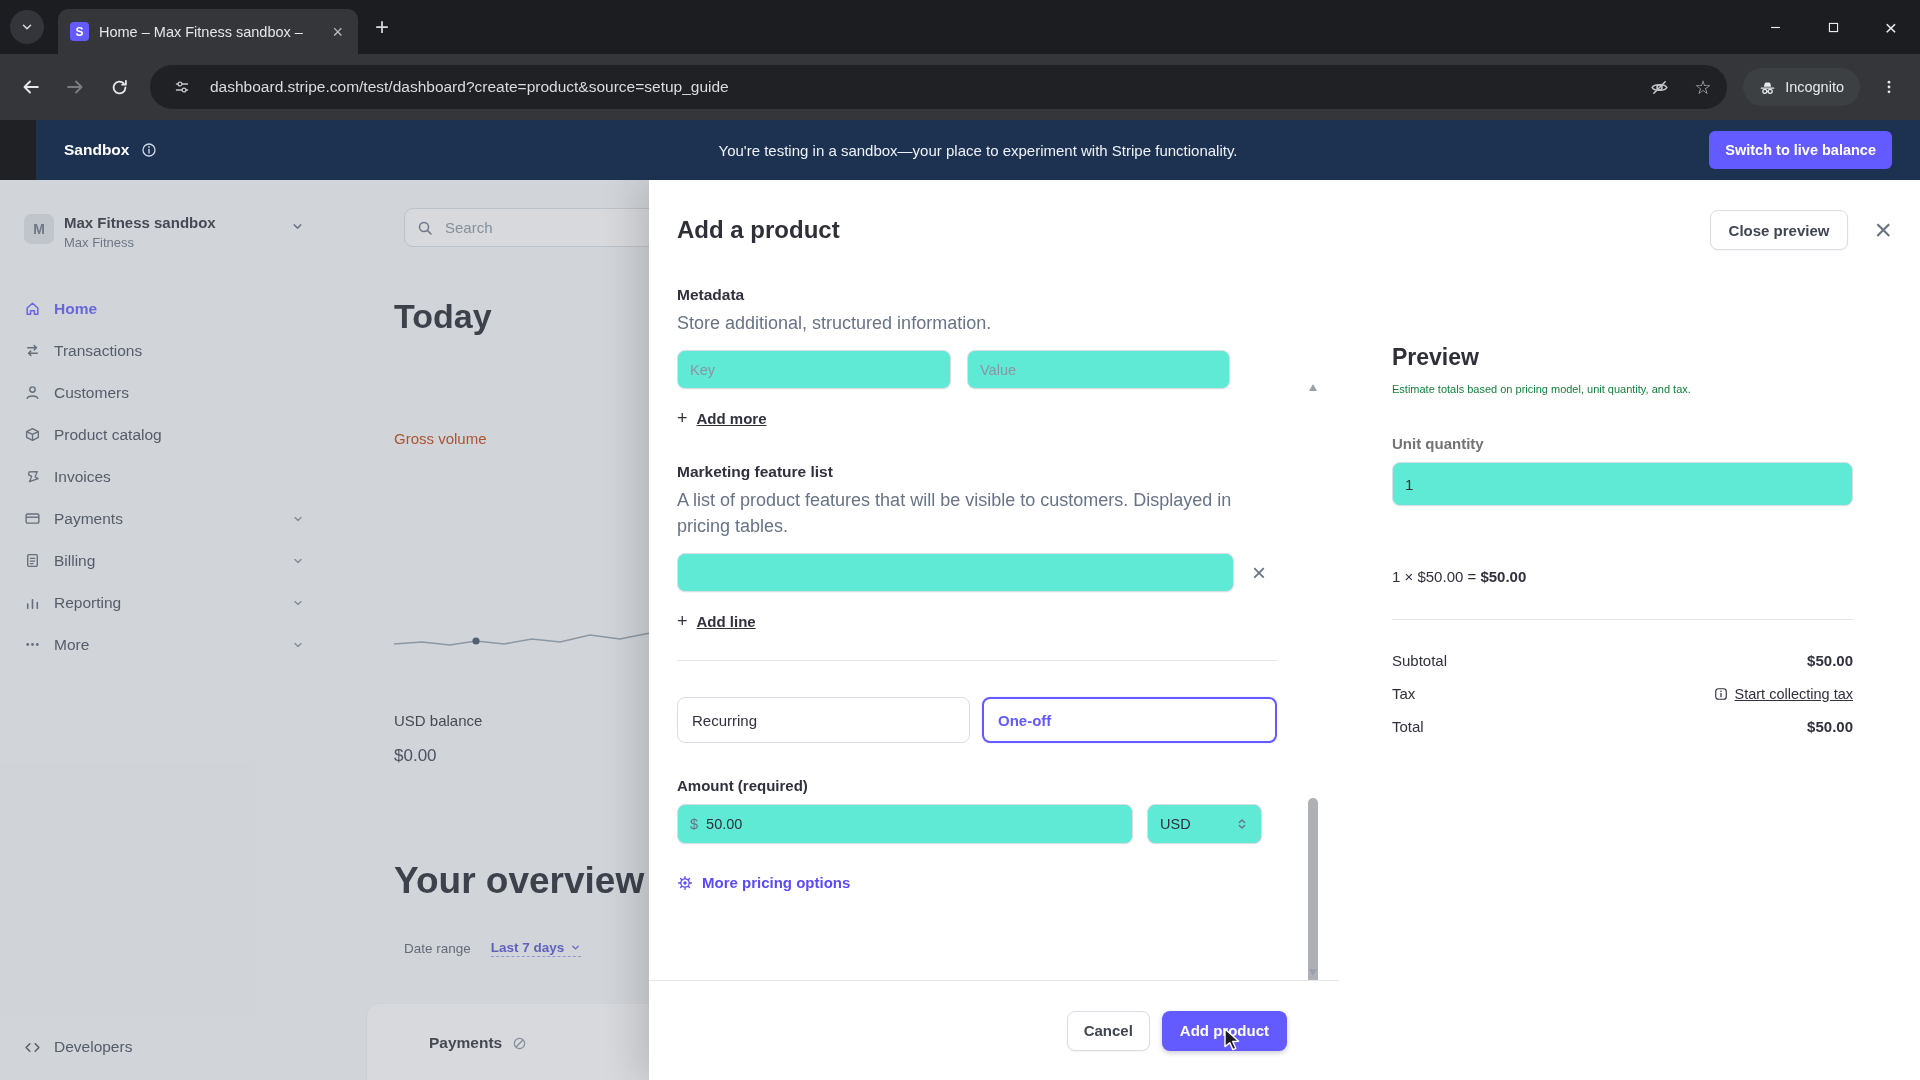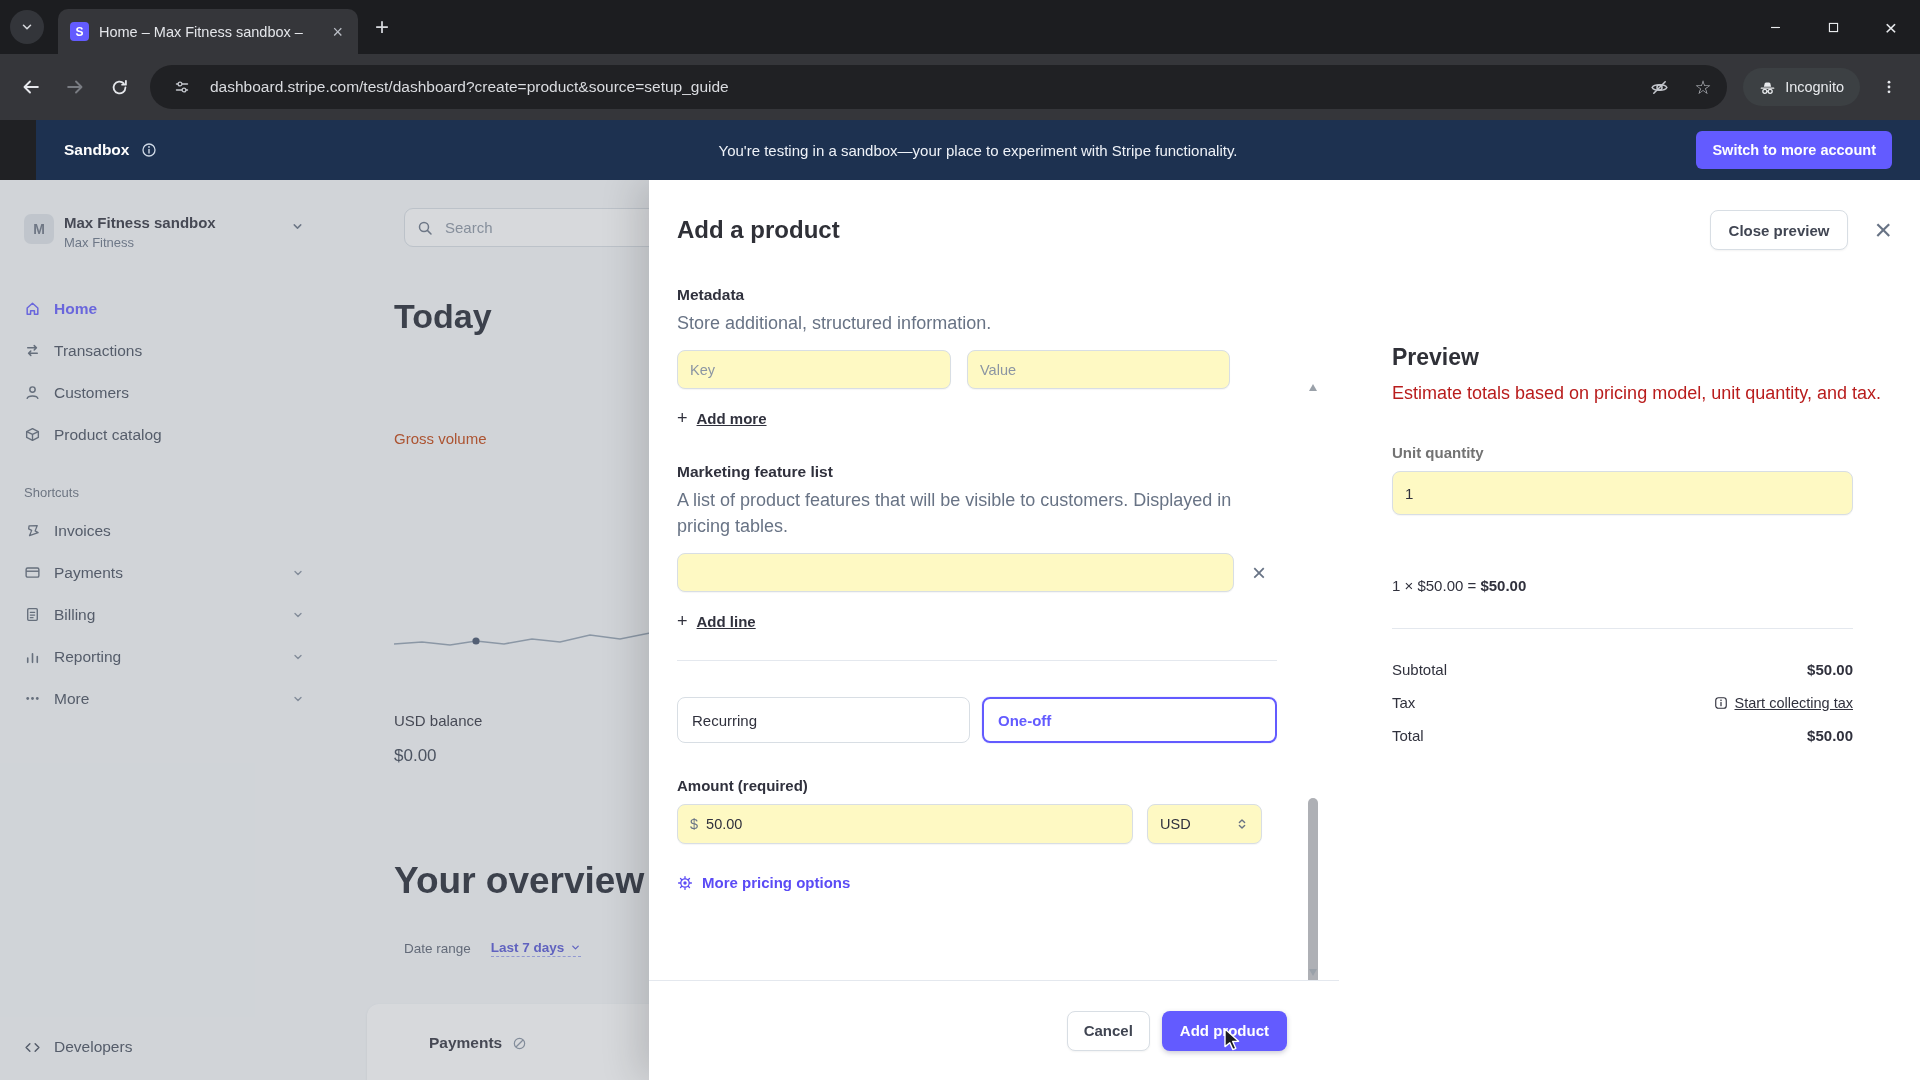--- a/index.html
+++ b/index.html
@@ -77,21 +77,21 @@
   .modal{position:absolute;top:0;left:649px;right:0;bottom:0;background:#fff;box-shadow:-12px 0 36px rgba(0,0,0,.14);z-index:10;}
   .modal-header{height:100px;display:flex;align-items:center;padding:0 28px;gap:26px;box-sizing:border-box;}
   .modal-title{font-size:24px;font-weight:700;color:#2f3037;flex:1;}
   .close-preview{height:40px;border:1px solid #d8dee4;background:#fff;border-radius:8px;font-size:15px;font-weight:600;color:#404552;padding:0 18px;box-shadow:0 1px 2px rgba(0,0,0,.05);}
   .modal-x{font-size:30px;color:#687385;line-height:1;}
 
   .left-pane{position:absolute;top:100px;left:0;width:690px;bottom:0;}
   .form-scroll{position:absolute;top:0;bottom:100px;left:28px;width:600px;padding-top:6px;overflow:hidden;}
   .field-heading{font-size:15.5px;font-weight:700;color:#30313d;}
   .field-desc{font-size:18px;color:#687385;margin-top:6px;line-height:1.45;max-width:560px;}
-  .inputbox{height:39px;border:1px solid #d8dee4;border-radius:8px;background:#fef9c3;box-shadow:0 1px 1px rgba(0,0,0,.04);box-sizing:border-box;display:flex;align-items:center;padding:0 12px;font-size:14.5px;color:#30313d;}
+  .inputbox{height:39px;border:1px solid #d8dee4;border-radius:8px;background:#5eead4;box-shadow:0 1px 1px rgba(0,0,0,.04);box-sizing:border-box;display:flex;align-items:center;padding:0 12px;font-size:14.5px;color:#30313d;}
   .raw{border:none;outline:none;padding:0;background:transparent;font-size:inherit;color:inherit;width:100%;}
   .kv-row{display:flex;gap:16px;margin-top:14px;}
   .kv-key{width:274px;}
   .kv-val{width:263px;}
   .add-link{display:flex;align-items:center;gap:9px;margin-top:20px;color:#30313d;font-size:15px;font-weight:600;width:max-content;}
   .add-link .lbl{text-decoration:underline;}
   .plus-glyph{font-size:18px;font-weight:500;line-height:1;}
   .mf-group{margin-top:36px;}
   .mf-row{display:flex;align-items:center;gap:18px;margin-top:14px;}
   .mf-input{width:557px;}
@@ -112,21 +112,21 @@
   .sb-up{position:absolute;top:0;left:2px;width:0;height:0;border-left:4px solid transparent;border-right:4px solid transparent;border-bottom:7px solid #9aa1a9;}
   .sb-down{position:absolute;bottom:0;left:2px;width:0;height:0;border-left:4px solid transparent;border-right:4px solid transparent;border-top:7px solid #9aa1a9;}
   .sb-thumb{position:absolute;top:414px;height:252px;left:1px;width:10px;border-radius:5px;background:#aeb0b5;}
 
   .modal-footer{position:absolute;left:0;right:0;bottom:0;height:100px;border-top:1px solid #e4e8ee;display:flex;align-items:center;justify-content:flex-end;gap:12px;padding-right:52px;box-sizing:border-box;background:#fff;}
   .btn-cancel{height:40px;padding:0 16px;border:1px solid #d8dee4;border-radius:8px;background:#fff;font-size:15px;font-weight:600;color:#404552;box-shadow:0 1px 2px rgba(0,0,0,.05);}
   .btn-primary{height:40px;padding:0 18px;border:none;border-radius:8px;background:#635bff;color:#fff;font-size:15px;font-weight:600;box-shadow:0 2px 5px rgba(50,50,93,.25);}
 
   .preview-pane{position:absolute;left:743px;top:0;width:461px;}
   .pv-title{margin-top:164px;font-size:23px;font-weight:700;color:#2f3037;}
-  .pv-desc{margin-top:12px;font-size:18px;color:#b91c1c;white-space:nowrap;}
+  .pv-desc{margin-top:12px;font-size:11px;color:#15803d;white-space:nowrap;}
   .pv-label{margin-top:40px;font-size:15px;font-weight:600;color:#737373;}
   .pv-input{margin-top:10px;height:44px;font-size:15px;}
   .pv-calc{margin-top:62px;font-size:15px;color:#30313d;}
   .pv-calc .tot{font-weight:700;}
   .pv-div{border:none;border-top:1px solid #e4e8ee;margin:34px 0 0;}
   .pv-rows{margin-top:24px;}
   .pv-row{display:flex;justify-content:space-between;align-items:center;height:33px;font-size:15px;color:#30313d;}
   .pv-val{font-weight:600;}
   .tax-link{display:flex;align-items:center;gap:7px;color:#30313d;}
   .tax-link .t{text-decoration:underline;font-size:14.5px;}
@@ -224,21 +224,21 @@
       <span class="banner-label">Sandbox</span>
       <span class="banner-info">
         <svg width="16" height="16" viewBox="0 0 16 16">
             <circle cx="8" cy="8" r="6" fill="none" stroke="currentColor" stroke-width="1.3"></circle>
             <path d="M8 7.4V11" stroke="currentColor" stroke-width="1.4" stroke-linecap="round"></path>
             <circle cx="8" cy="4.9" r=".95" fill="currentColor"></circle>
           </svg>
       </span>
     </div>
     <span class="banner-msg">You're testing in a sandbox—your place to experiment with Stripe functionality.</span>
-    <button class="switch-btn">Switch to more account</button>
+    <button class="switch-btn">Switch to live balance</button>
   </div>
 
   <div class="content">
 
     <div class="sidebar">
       <div class="account">
         <span class="avatar">M</span>
         <div>
           <div class="acct-name">Max Fitness sandbox</div>
           <div class="acct-sub">Max Fitness</div>
@@ -279,21 +279,20 @@
         <div class="nav-item">
           <span class="icn">
               <svg width="17" height="17" viewBox="0 0 16 16">
                 <path d="M2.5 5.2L8 2.5l5.5 2.7v5.6L8 13.5l-5.5-2.7z" fill="none" stroke="currentColor" stroke-width="1.3" stroke-linejoin="round"></path>
                 <path d="M2.5 5.2L8 7.9l5.5-2.7M8 7.9v5.6" fill="none" stroke="currentColor" stroke-width="1.3" stroke-linejoin="round"></path>
               </svg>
             </span>
           <span>Product catalog</span>
         </div>
 
-        <div class="section-label">Shortcuts</div>
         <div class="nav-item">
           <span class="icn">
               <svg width="17" height="17" viewBox="0 0 16 16">
                 <path d="M4.2 4.2L11.8 2.8 10.5 8l3 1.2-7.6 4 1.3-5.2-3-1z" fill="none" stroke="currentColor" stroke-width="1.2" stroke-linejoin="round" transform="rotate(8 8 8)"></path>
               </svg>
             </span>
           <span>Invoices</span>
         </div>
 
         <div class="nav-item">

